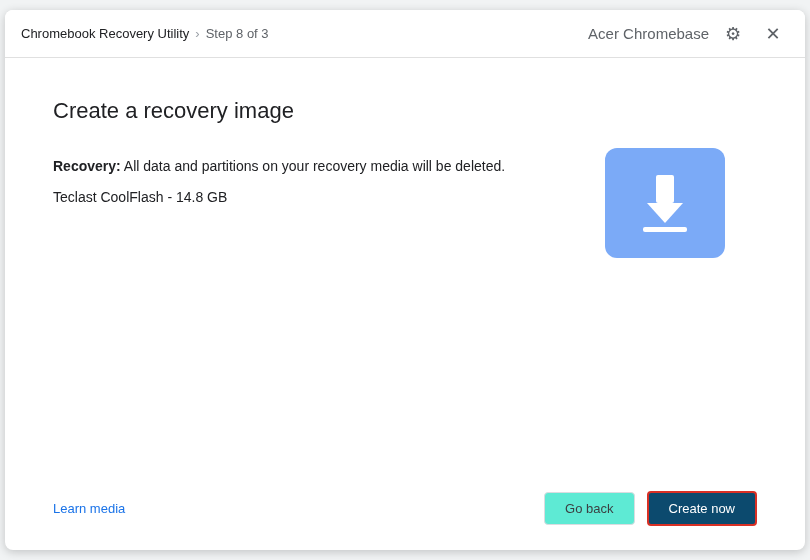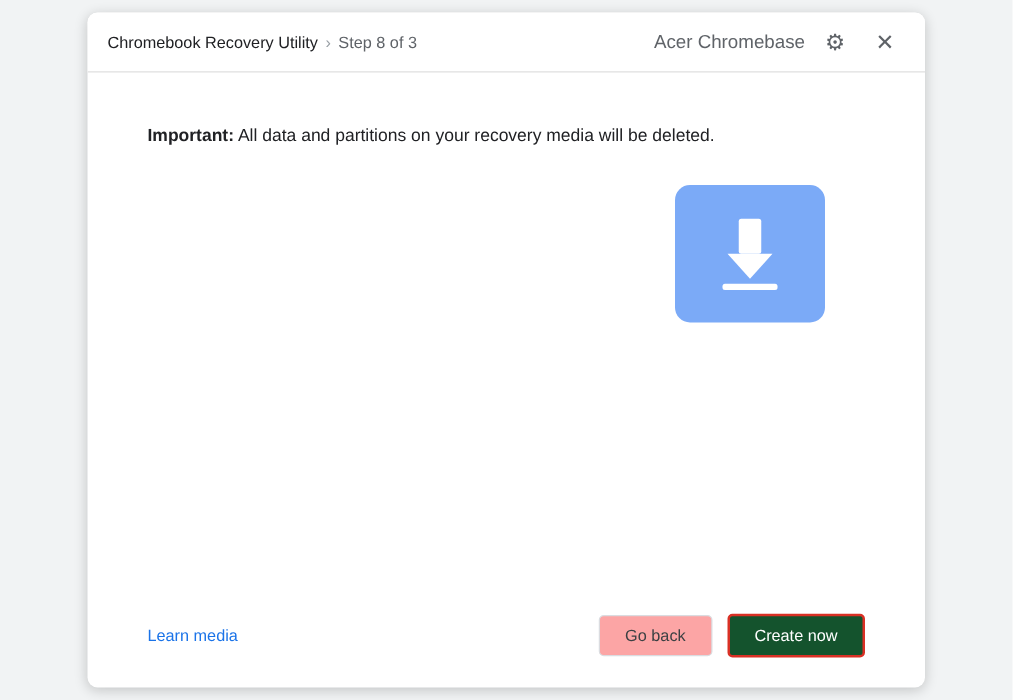--- a/index.html
+++ b/index.html
@@ -12,21 +12,21 @@
       width: 810px;
       height: 560px;
       font-family: 'Segoe UI', Arial, sans-serif;
       background: #f1f3f4;
       display: flex;
       align-items: center;
       justify-content: center;
     }
 
     .window {
-      width: 670px;
+      width: 800px;
       height: 540px;
       background: #ffffff;
       border-radius: 8px;
       box-shadow: 0 2px 10px rgba(0,0,0,0.2);
       display: flex;
       flex-direction: column;
       overflow: hidden;
     }
 
     .titlebar {
@@ -186,32 +186,32 @@
 
     .footer-buttons {
       display: flex;
       gap: 12px;
       align-items: center;
     }
 
     .btn-secondary {
       padding: 8px 20px;
       border: 1px solid #dadce0;
-      background: #fca5a5;
+      background: #5eead4;
       border-radius: 4px;
       font-size: 13px;
       color: #3c4043;
       cursor: pointer;
       font-family: inherit;
     }
 
     .btn-primary {
       padding: 8px 20px;
       border: 2px solid #d93025;
-      background: #14532d;
+      background: #0c4a6e;
       border-radius: 4px;
       font-size: 13px;
       color: #ffffff;
       cursor: pointer;
       font-family: inherit;
       font-weight: 500;
     }
   </style>
 </head>
 <body>
@@ -229,25 +229,27 @@
       <button class="icon-btn">
         <span>⚙</span>
       </button>
       <button class="icon-btn">
         <span>✕</span>
       </button>
     </div>
   </div>
 
   <div class="content">
+    <h1 class="page-title">Create a recovery image</h1>
 
     <div class="info-section">
       <p class="important-text">
-        <strong>Important:</strong><span> All data and partitions on your recovery media will be deleted.</span>
+        <strong>Recovery:</strong><span> All data and partitions on your recovery media will be deleted.</span>
       </p>
+      <p class="device-info">Teclast CoolFlash - 14.8 GB</p>
     </div>
 
     <div class="download-icon-container">
       <div class="arrow-icon">
         <div class="arrow-shaft"></div>
         <div class="arrow-head"></div>
         <div class="arrow-line"></div>
       </div>
     </div>
   </div>

